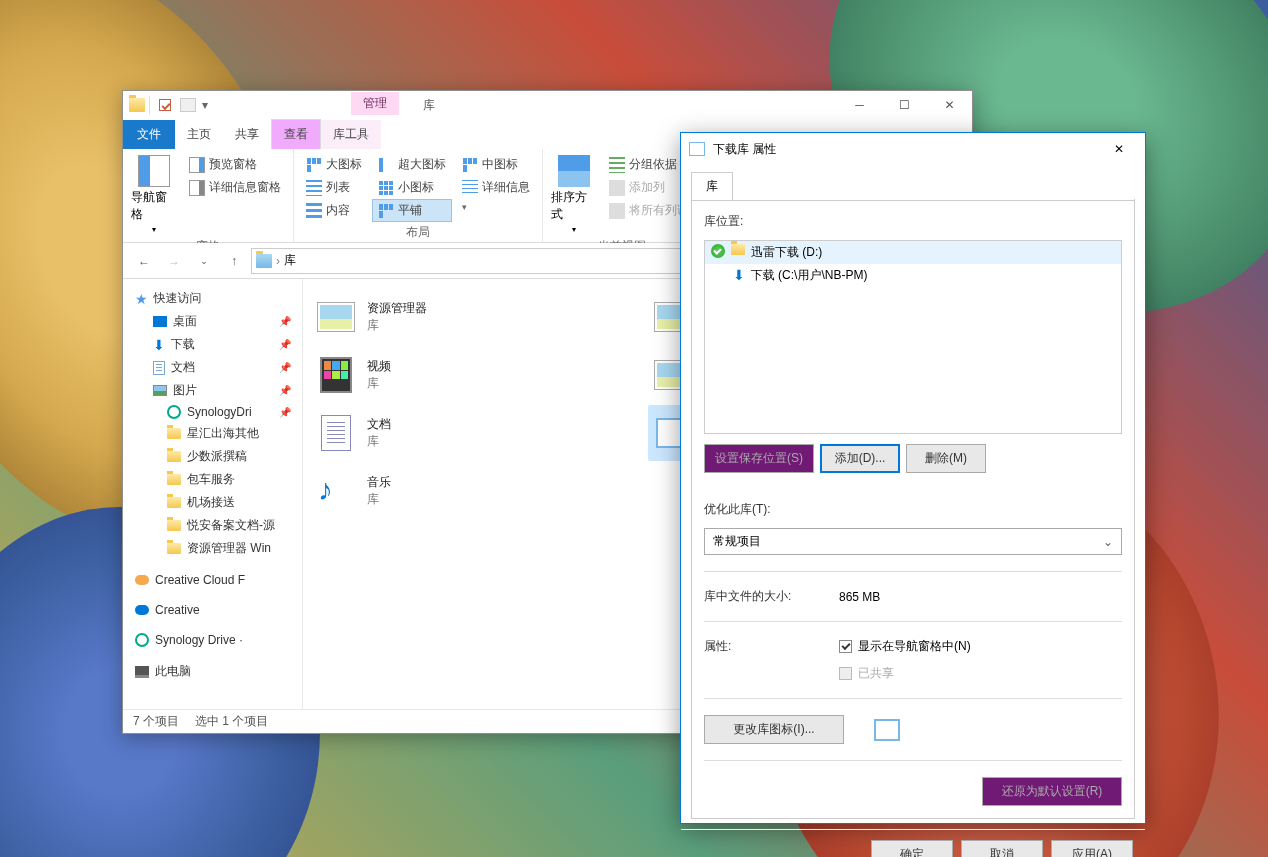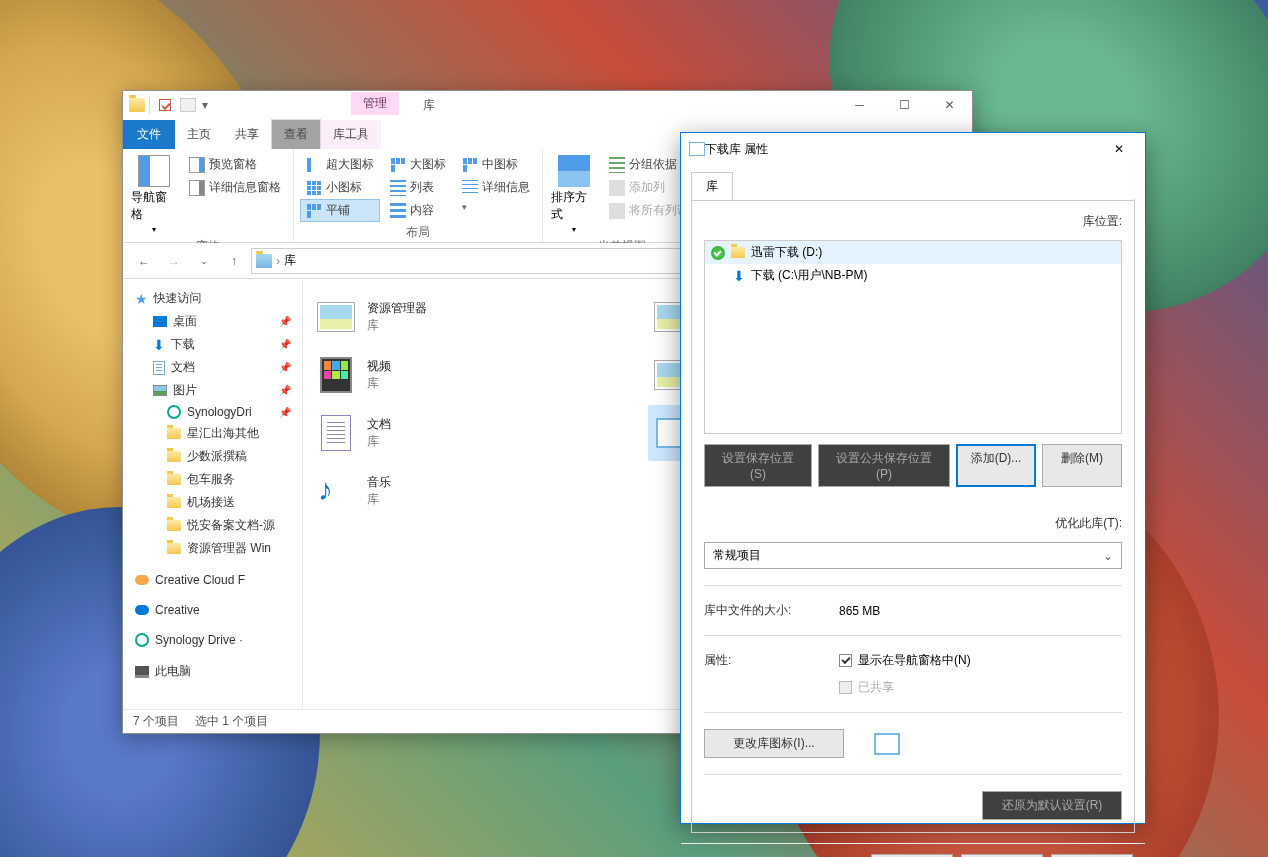--- a/index.html
+++ b/index.html
@@ -23,21 +23,21 @@
 .check-icon::after { content: ''; position: absolute; left: 2px; top: 3px; width: 6px; height: 3px; border-left: 2px solid #c95c3e; border-bottom: 2px solid #c95c3e; transform: rotate(-45deg); }
 .qat-dropdown { width: 10px; height: 22px; display: flex; align-items: center; justify-content: center; color: #666; }
 .ribbon-context-label { position: absolute; left: 228px; top: 1px; padding: 3px 12px; background: #ffd9f3; color: #6e2d5e; font-size: 12px; }
 .title-text { margin-left: 300px; color: #555; font-size: 12px; position: absolute; top: 6px; }
 .win-controls { position: absolute; right: 0; top: 0; display: flex; }
 .win-control { width: 45px; height: 28px; display: flex; align-items: center; justify-content: center; color: #555; }
 
 .ribbon-tabs { display: flex; align-items: flex-end; }
 .ribbon-tab { padding: 6px 12px; color: #444; cursor: default; }
 .ribbon-tab.file { background: #1979ca; color: #fff; padding: 6px 14px; }
-.ribbon-tab.active { border: 1px solid #dadada; border-bottom: 1px solid #fff; margin-bottom: -1px; background: #a3a3a3; }
+.ribbon-tab.active { border: 1px solid #dadada; border-bottom: 1px solid #fff; margin-bottom: -1px; background: #f0abfc; }
 .ribbon-tab.contextual { background: #fbeef8; }
 
 .ribbon { height: 94px; background: #fff; border-bottom: 1px solid #dadada; display: flex; }
 .ribbon-group { border-right: 1px solid #e8e8e8; padding: 4px 6px; display: flex; flex-direction: column; }
 .ribbon-group-content { flex: 1; display: flex; gap: 4px; }
 .ribbon-group-label { text-align: center; color: #666; font-size: 12px; padding-top: 2px; }
 .ribbon-bigbtn { width: 50px; display: flex; flex-direction: column; align-items: center; justify-content: center; gap: 2px; padding: 2px; }
 .ribbon-bigbtn .icon-box { width: 32px; height: 32px; }
 .ribbon-smallbtn { display: flex; align-items: center; gap: 4px; padding: 3px 6px; color: #444; }
 .ribbon-smallbtn .icon-box { width: 16px; height: 16px; }
@@ -84,37 +84,37 @@
 .lib-icon-music::before { content:'♪'; font-size: 30px; color: #0078d7; }
 .lib-icon-download { width: 34px; height: 30px; background: #fff; border: 2px solid #78b8e8; position: relative; }
 .lib-text { display: flex; flex-direction: column; }
 .lib-name { color: #222; }
 .lib-sub { color: #777; font-size: 12px; }
 
 .status-bar { height: 24px; border-top: 1px solid #e8e8e8; display: flex; align-items: center; padding: 0 10px; gap: 16px; color: #555; }
 
 
 .props-dialog { position: absolute; left: 680px; top: 132px; width: 466px; height: 692px; background: #fff; border: 1px solid #0078d7; box-shadow: 0 6px 24px rgba(0,0,0,0.4); z-index: 20; display: flex; flex-direction: column; }
-.props-title { height: 32px; display: flex; align-items: center; padding: 0 8px; }
+.props-title { height: 32px; display: flex; align-items: center; padding: 0 8px; gap: 8px; }
 .props-title .lib-icon-download { width: 16px; height: 14px; border-width: 1px; }
 .props-close { margin-left: auto; width: 36px; height: 32px; display: flex; align-items: center; justify-content: center; }
 .props-tabs { display: flex; padding: 6px 10px 0; }
 .props-tab { padding: 5px 14px; border: 1px solid #ccc; border-bottom: none; background: #fff; position: relative; top: 1px; }
 .props-body { flex: 1; margin: 0 10px 10px; border: 1px solid #ccc; border-top: none; padding-top: 1px; }
 .props-content { border-top: 1px solid #ccc; padding: 12px 12px; display: flex; flex-direction: column; gap: 10px; }
-.props-label { color: #333; text-align: right; }
+.props-label { color: #333; }
 .locations-box { border: 1px solid #ccc; height: 194px; overflow: auto; }
-.loc-item { display: flex; align-items: center; gap: 6px; padding: 3px 6px; }
+.loc-item { display: flex; gap: 6px; padding: 3px 6px; }
 .loc-item.selected { background: #e5f3ff; }
 .loc-item.sub { padding-left: 28px; }
 .check-green { width: 14px; height: 14px; background: radial-gradient(#6c6, #2a2); border-radius: 50%; position: relative; }
 .check-green::after { content:''; position:absolute; left:3px; top:4px; width:5px; height:3px; border-left:2px solid #fff; border-bottom:2px solid #fff; transform:rotate(-45deg); }
 .btn-row { display: flex; gap: 6px; }
 .dlg-btn { padding: 5px 10px; border: 1px solid #aaa; background: #e8e8e8; color: #333; min-width: 80px; text-align: center; }
-.dlg-btn.disabled { color: #aaa; background: #404040; }
+.dlg-btn.disabled { color: #aaa; background: #701a75; }
 .dlg-btn.focused { border: 2px solid #0078d7; padding: 4px 9px; }
 .combo { border: 1px solid #aaa; padding: 4px 8px; display: flex; justify-content: space-between; align-items: center; }
 .hr { border: none; border-top: 1px solid #ddd; margin: 6px 0; }
 .prop-row { display: flex; align-items: center; }
 .prop-row .k { width: 135px; color: #333; }
 .chk { width: 13px; height: 13px; border: 1px solid #888; display: inline-flex; align-items: center; justify-content: center; margin-right: 6px; vertical-align: middle; }
 .chk.checked::after { content:''; width:6px; height:3px; border-left:2px solid #333; border-bottom:2px solid #333; transform:rotate(-45deg); margin-top:-2px; }
 .chk.disabled { background: #eee; border-color: #bbb; }
 .dlg-footer { padding: 10px 12px; display: flex; justify-content: flex-end; gap: 8px; border-top: 1px solid #eee; }
 .dlg-footer .dlg-btn { min-width: 82px; background: #e8e8e8; }
@@ -178,20 +178,39 @@
         </div>
       </div>
       <div class="ribbon-group-label">窗格</div>
     </div>
     <div class="ribbon-group">
       <div class="ribbon-group-content">
         <div class="ribbon-col">
           <div class="ribbon-smallbtn">
               <span class="icon-box view-icon">
                 <span></span>
+                <span></span>
+                <span></span>
+                <span></span>
+              </span>
+              <span>大图标</span>
+            </div>
+          <div class="ribbon-smallbtn">
+              <span class="icon-box" style="background:repeating-linear-gradient(#4f9de8 0 2px,transparent 2px 5px)"></span>
+              <span>列表</span>
+            </div>
+          <div class="ribbon-smallbtn">
+              <span class="icon-box" style="background:repeating-linear-gradient(#4f9de8 0 3px,transparent 3px 6px)"></span>
+              <span>内容</span>
+            </div>
+        </div>
+        <div class="ribbon-col">
+          <div class="ribbon-smallbtn">
+              <span class="icon-box view-icon">
+                <span></span>
               </span>
               <span>超大图标</span>
             </div>
           <div class="ribbon-smallbtn">
               <span class="icon-box view-icon">
                 <span></span>
                 <span></span>
                 <span></span>
                 <span></span>
                 <span></span>
@@ -203,39 +222,20 @@
               <span>小图标</span>
             </div>
           <div class="ribbon-smallbtn selected">
               <span class="icon-box view-icon">
                 <span></span>
                 <span></span>
                 <span></span>
                 <span></span>
               </span>
               <span>平铺</span>
-            </div>
-        </div>
-        <div class="ribbon-col">
-          <div class="ribbon-smallbtn">
-              <span class="icon-box view-icon">
-                <span></span>
-                <span></span>
-                <span></span>
-                <span></span>
-              </span>
-              <span>大图标</span>
-            </div>
-          <div class="ribbon-smallbtn">
-              <span class="icon-box" style="background:repeating-linear-gradient(#4f9de8 0 2px,transparent 2px 5px)"></span>
-              <span>列表</span>
-            </div>
-          <div class="ribbon-smallbtn">
-              <span class="icon-box" style="background:repeating-linear-gradient(#4f9de8 0 3px,transparent 3px 6px)"></span>
-              <span>内容</span>
             </div>
         </div>
         <div class="ribbon-col">
           <div class="ribbon-smallbtn">
               <span class="icon-box view-icon">
                 <span></span>
                 <span></span>
                 <span></span>
                 <span></span>
               </span>
@@ -465,21 +465,20 @@
           <span class="folder-tree-icon"></span>
           <span>迅雷下载 (D:)</span>
         </div>
         <div class="loc-item sub">
           <span class="down-arrow-icon">⬇</span>
           <span>下载 (C:\用户\NB-PM)</span>
         </div>
       </div>
       <div class="btn-row">
         <div class="dlg-btn disabled">设置保存位置(S)</div>
-        <div class="dlg-btn disabled">设置公共保存位置(P)</div>
         <div class="dlg-btn focused">添加(D)...</div>
         <div class="dlg-btn">删除(M)</div>
       </div>
 
       <div style="height:8px"></div>
       <span class="props-label">优化此库(T):</span>
       <div class="combo">
         <span>常规项目</span>
         <span style="color:#666">⌄</span>
       </div>

